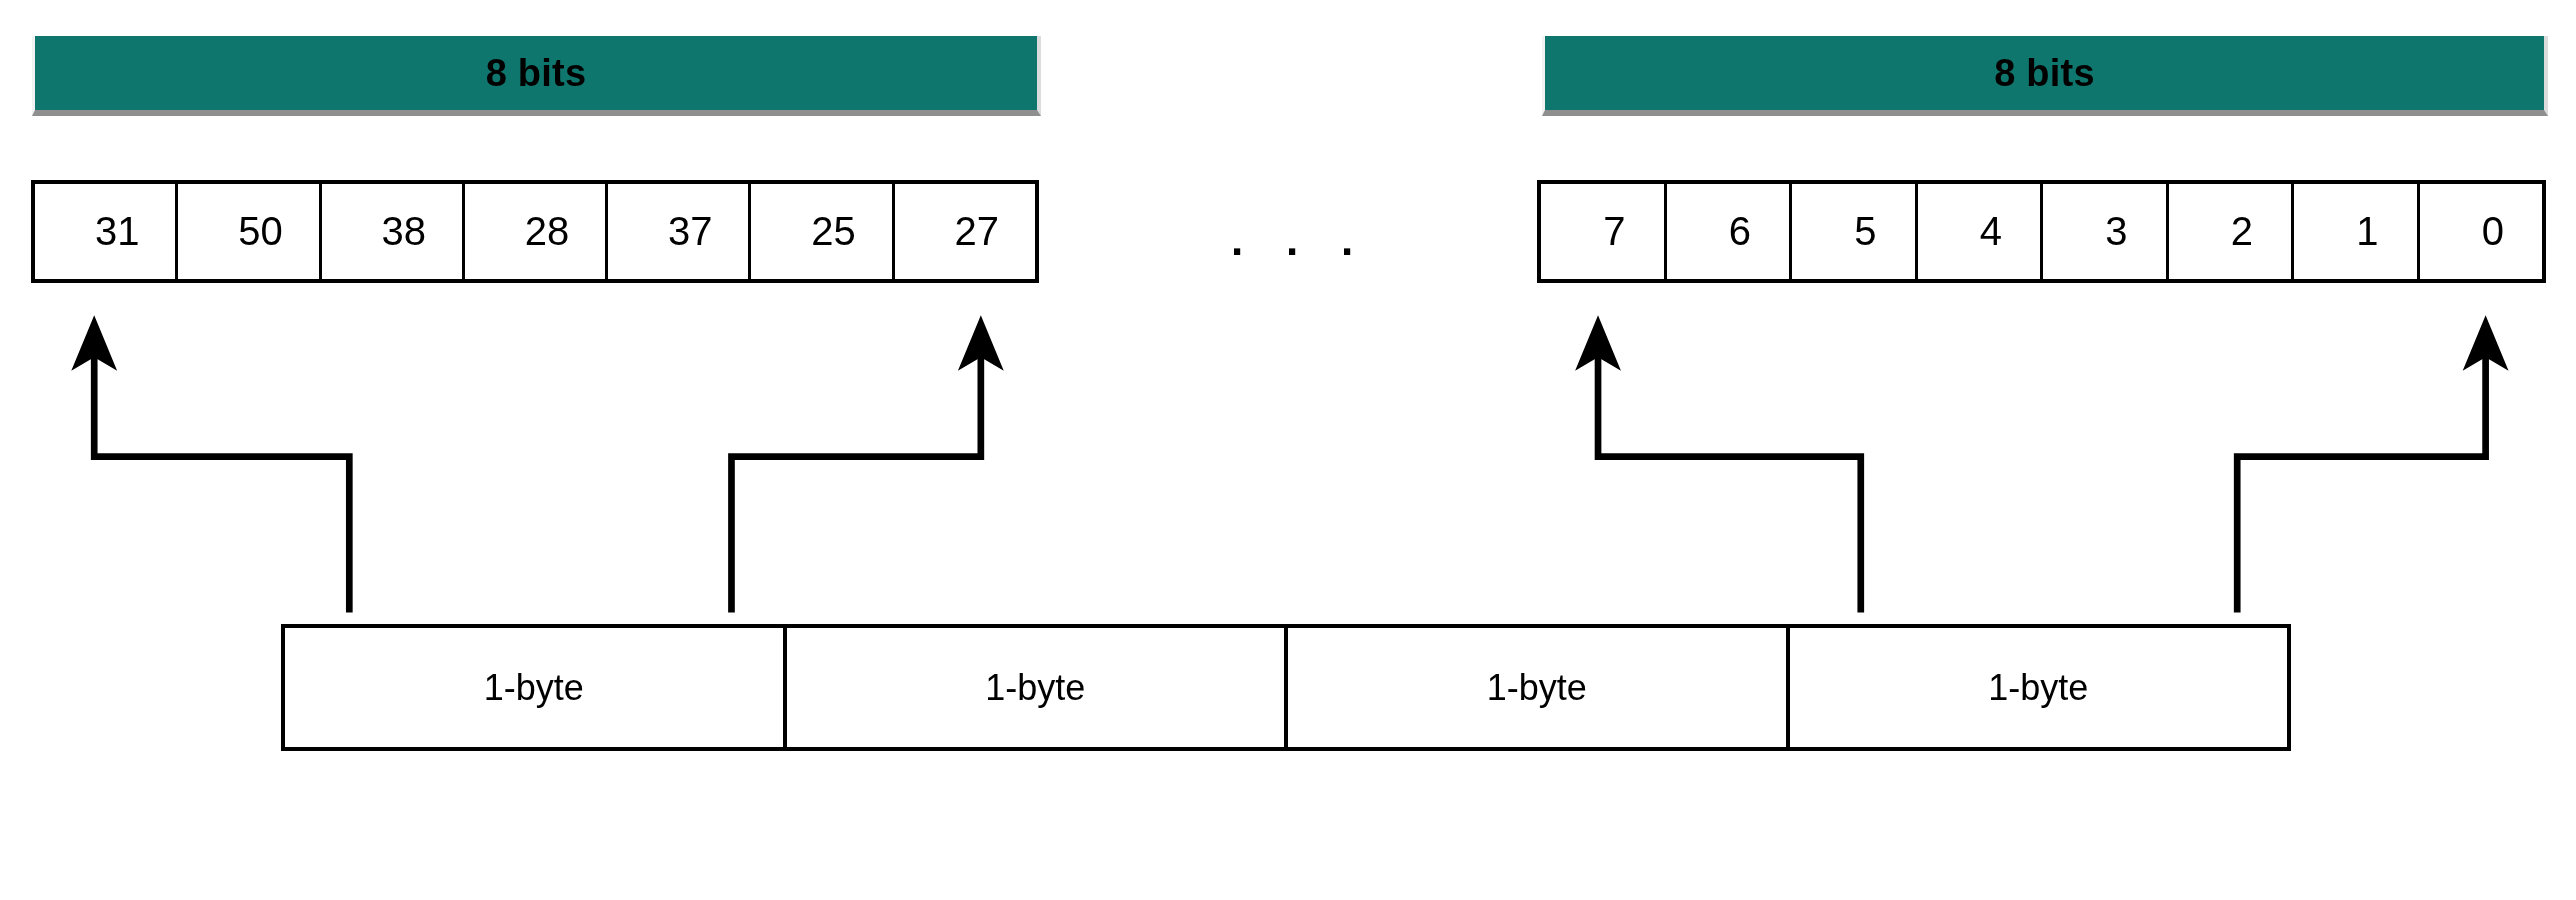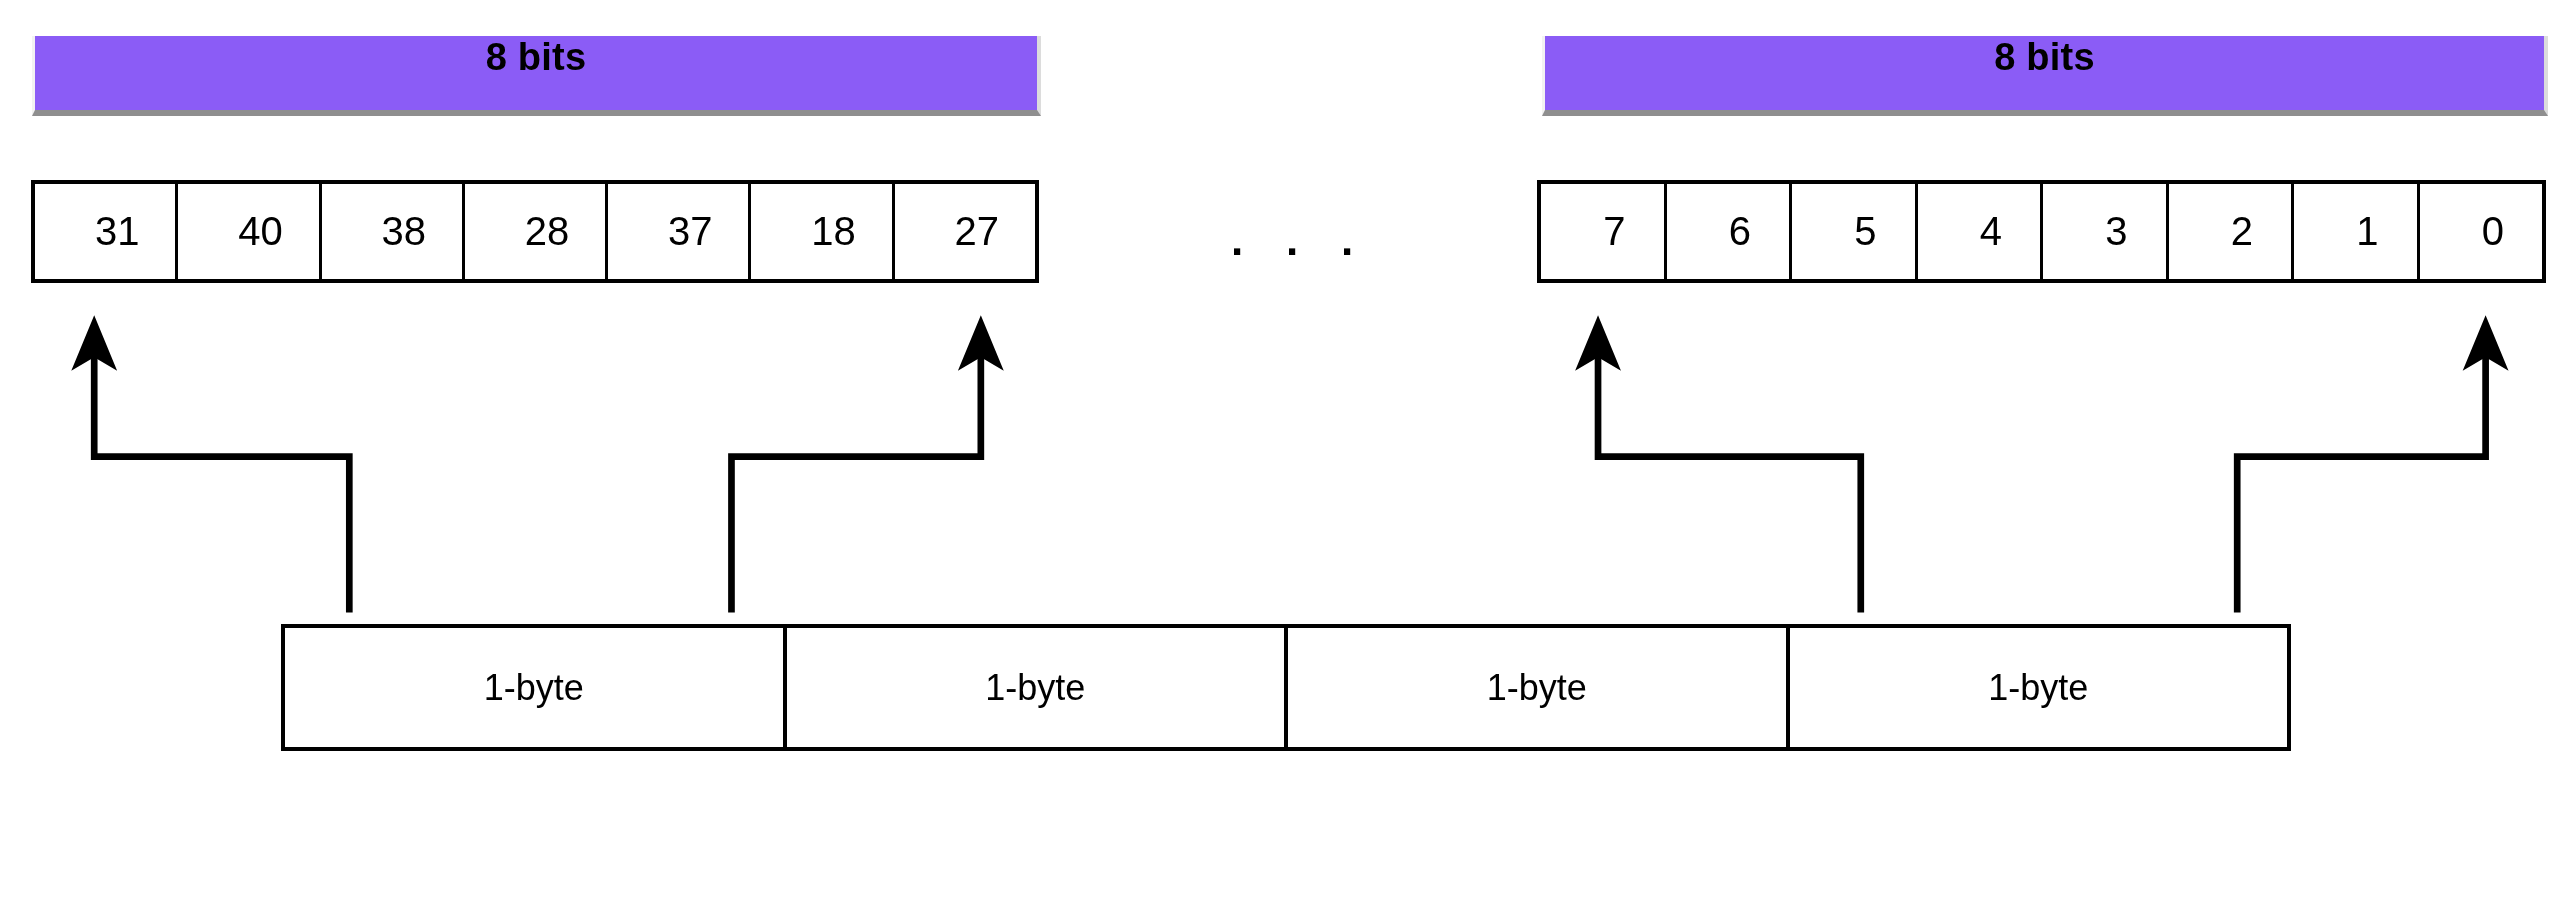--- a/index.html
+++ b/index.html
@@ -11,26 +11,27 @@
     position:relative;
     width:2576px;
     height:900px;
     background:#ffffff;
     overflow:hidden;
   }
 
   
   .greybar{
     position:absolute;
-    background:#8b5cf6;
+    background:#0f766e;
     box-sizing:border-box;
     border-right:4.8px solid #dcdcdc;
     border-left:3.8px solid #f2f2f2;
     border-bottom:6.7px solid #8f8f8f;
     display:flex;
+    align-items:center;
     justify-content:center;
   }
   .greybar .lbl{
     font-weight:bold;
     color:#000000;
     letter-spacing:0.2px;
     white-space:nowrap;
   }
 
   
@@ -107,25 +108,25 @@
 <body>
 
 <div id="stage">
 
   <div class="greybar" id="bar-left" style="left:32px; top:36px; width:1009px; height:80px;">
     <span class="lbl" style="font-size:38px;">8 bits</span>
   </div>
 
   <div class="bitrow" id="bits-left" style="left:31px; top:180px; width:1008px; height:103px;">
     <div class="bitcell">31</div>
-    <div class="bitcell">40</div>
+    <div class="bitcell">50</div>
     <div class="bitcell">38</div>
     <div class="bitcell">28</div>
     <div class="bitcell">37</div>
-    <div class="bitcell">18</div>
+    <div class="bitcell">25</div>
     <div class="bitcell">27</div>
   </div>
 
   <div class="ellipsis" style="left:1231px; top:218px;">. . .</div>
 
   <div class="greybar" id="bar-right" style="left:1542px; top:36px; width:1006px; height:80px;">
     <span class="lbl" style="font-size:38px;">8 bits</span>
   </div>
 
   <div class="bitrow" id="bits-right" style="left:1537px; top:180px; width:1009px; height:103px;">

